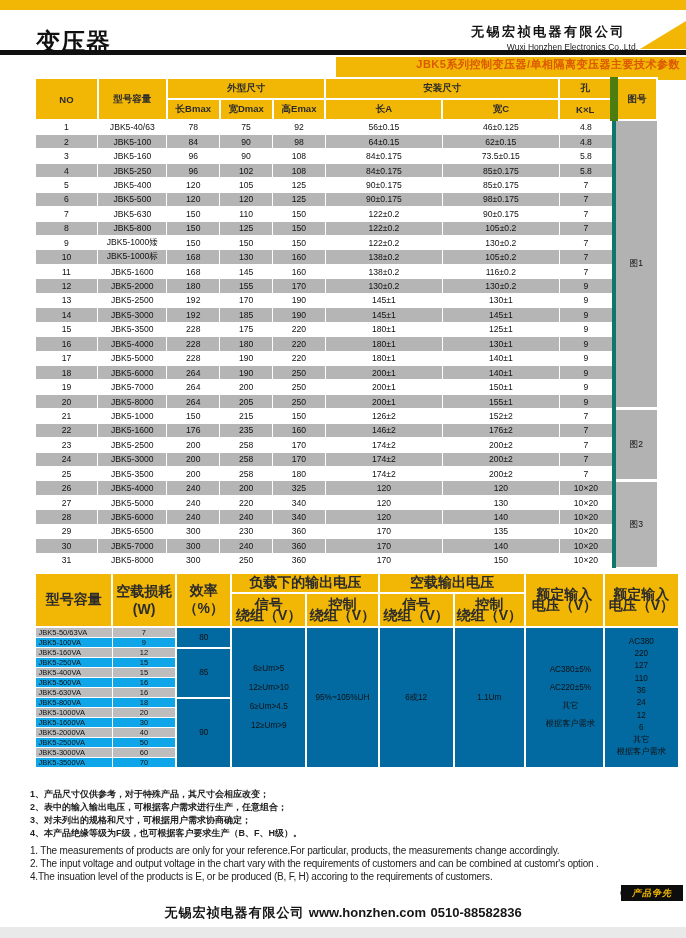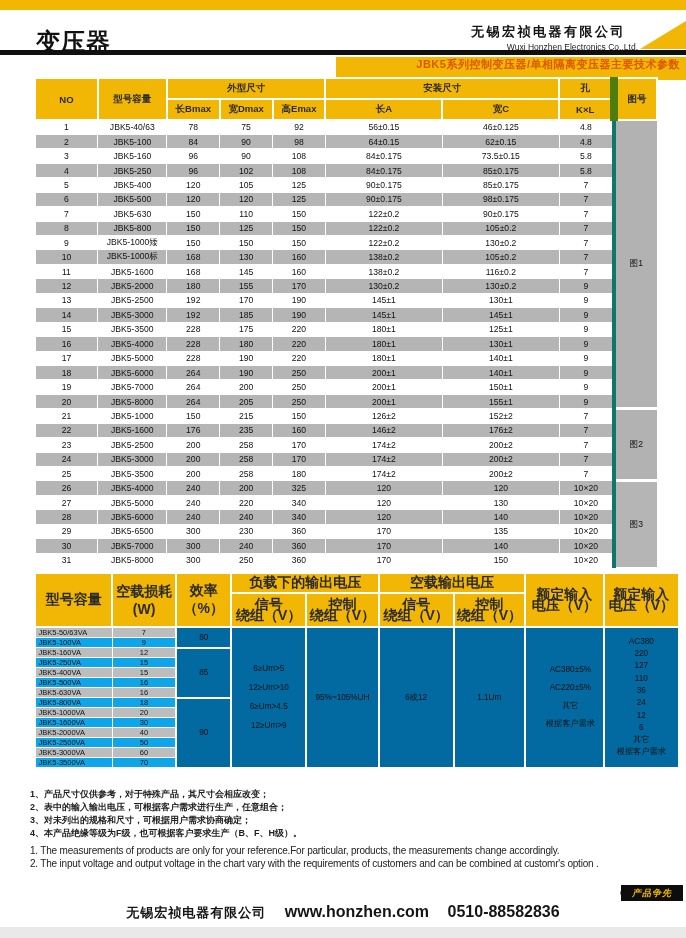--- a/index.html
+++ b/index.html
@@ -50,21 +50,21 @@
   .note-cn { font-size:9px; font-weight:bold; color:#222; line-height:13px; }
   .notes-en { margin-top:4px; }
   .note-en { font-size:10px; color:#222; line-height:13.2px; letter-spacing:-0.2px; }
 
   .page-num { position:absolute; top:888px; right:56px; font-size:9px; color:#333; }
   .badge { position:absolute; top:885px; right:3px; width:62px; height:16px; background:#0D0D0D;
            color:#F2B705; font-size:9px; font-weight:bold; font-style:italic; text-align:center;
            line-height:16px; letter-spacing:1px; }
   .footer { position:absolute; top:903px; left:0; width:686px; text-align:center; color:#151515; }
   .footer .f-co { font-size:13px; font-weight:bold; letter-spacing:1px; }
-  .footer .f-site, .footer .f-tel { font-size:16px; font-weight:bold; margin-left:14px; }
+  .footer .f-site, .footer .f-tel { font-size:13px; font-weight:bold; margin-left:0; }
   .bottom-strip { position:absolute; bottom:0; left:0; width:686px; height:11px; background:#E9E9E9; }
 </style>
 </head>
 <body>
 
 <div class="page">
   <div class="top-strip"></div>
   <div class="cat-title">变压器</div>
   <div class="company">
     <div class="company-cn">无锡宏祯电器有限公司</div>
@@ -530,20 +530,21 @@
   </div>
 
   <div class="notes">
     <div class="note-cn">1、产品尺寸仅供参考，对于特殊产品，其尺寸会相应改变；</div>
     <div class="note-cn">2、表中的输入输出电压，可根据客户需求进行生产，任意组合；</div>
     <div class="note-cn">3、对未列出的规格和尺寸，可根据用户需求协商确定；</div>
     <div class="note-cn">4、本产品绝缘等级为F级，也可根据客户要求生产（B、F、H级）。</div>
     <div class="notes-en">
       <div class="note-en">1. The measurements of products are only for your reference.For particular, products, the measurements change accordingly.</div>
       <div class="note-en">2. The input voltage and output voltage in the chart vary with the requirements of customers and can be combined at customr's option .</div>
+      <div class="note-en">4.The insuation level of the products is E, or be produced (B, F, H) accoring to the requirements of customers.</div>
     </div>
   </div>
 
   <div class="page-num">02</div>
   <div class="badge">产品争先</div>
 
   <div class="footer">
     <span class="f-co">无锡宏祯电器有限公司</span>
     <span class="f-site">www.honzhen.com</span>
     <span class="f-tel">0510-88582836</span>

